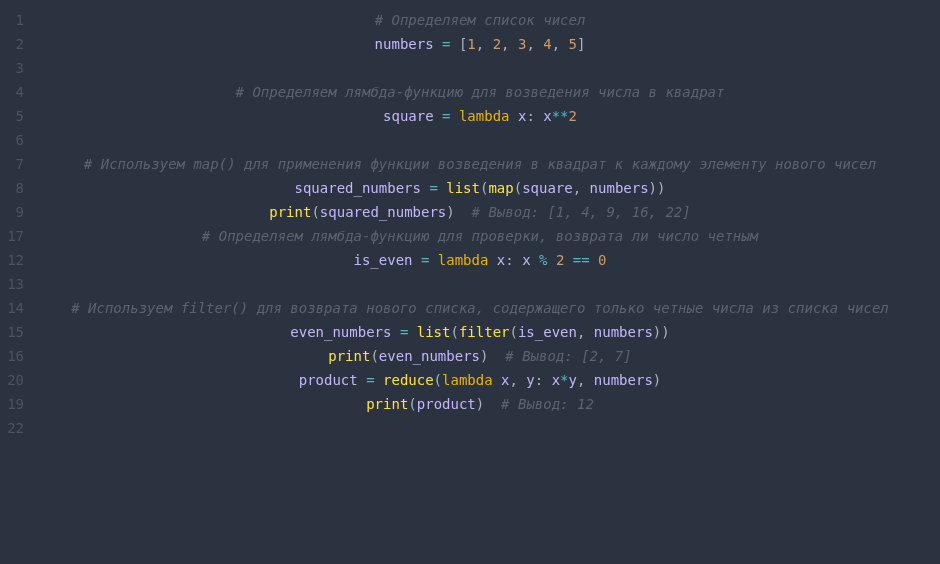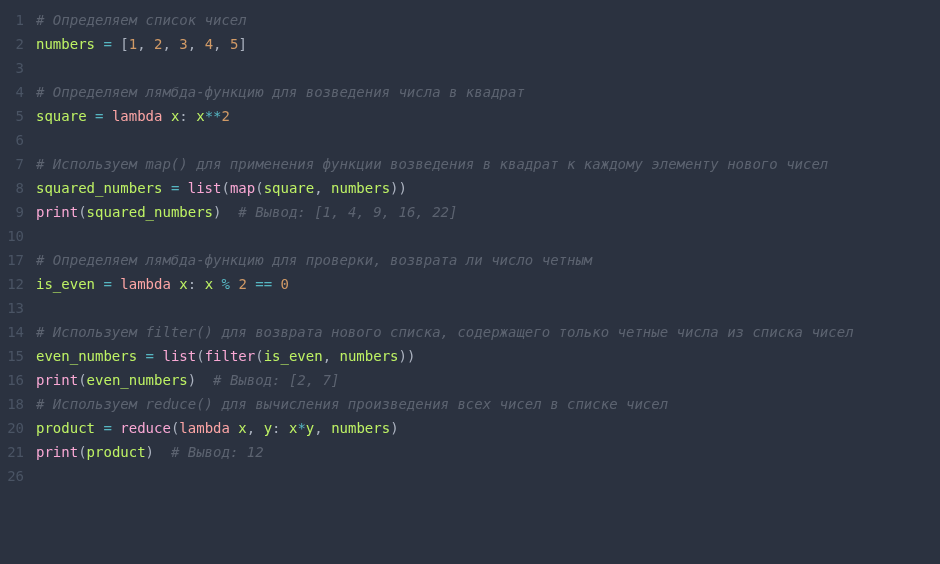--- a/index.html
+++ b/index.html
@@ -28,46 +28,45 @@
     padding-right: 12px;
     user-select: none;
     flex-shrink: 0;
   }
   .content {
     flex: 1;
     color: #abb2bf;
     white-space: pre-wrap;
     word-break: break-word;
     padding-right: 16px;
+    text-align: center;
   }
   .comment { color: #5c6370; font-style: italic; }
-  .ident   { color: #bef264; }
-  .func    { color: #f9a8d4; margin-top: 32px; }
-  .kw      { color: #fca5a5; margin-top: 12px; }
+  .ident   { color: #c4b5fd; }
+  .func    { color: #fde047; margin-top: 32px; }
+  .kw      { color: #eab308; margin-top: 12px; }
   .op      { color: #56b6c2; }
   .num     { color: #d19a66; }
   .punct   { color: #abb2bf; }
 </style>
 </head>
 <body>
 
 <div class="code-container" id="code-root">
     <div class="line"><span class="gutter">1</span><span class="content"><span class="comment"># Определяем список чисел</span></span></div>
     <div class="line"><span class="gutter">2</span><span class="content"><span class="ident">numbers</span><span class="punct"> </span><span class="op">=</span><span class="punct"> [</span><span class="num">1</span><span class="punct">, </span><span class="num">2</span><span class="punct">, </span><span class="num">3</span><span class="punct">, </span><span class="num">4</span><span class="punct">, </span><span class="num">5</span><span class="punct">]</span></span></div>
     <div class="line"><span class="gutter">3</span><span class="content">&nbsp;</span></div>
     <div class="line"><span class="gutter">4</span><span class="content"><span class="comment"># Определяем лямбда-функцию для возведения числа в квадрат</span></span></div>
     <div class="line"><span class="gutter">5</span><span class="content"><span class="ident">square</span><span class="punct"> </span><span class="op">=</span><span class="punct"> </span><span class="kw">lambda</span><span class="punct"> </span><span class="ident">x</span><span class="punct">: </span><span class="ident">x</span><span class="op">**</span><span class="num">2</span></span></div>
     <div class="line"><span class="gutter">6</span><span class="content">&nbsp;</span></div>
     <div class="line"><span class="gutter">7</span><span class="content"><span class="comment"># Используем map() для применения функции возведения в квадрат к каждому элементу нового чисел</span></span></div>
     <div class="line"><span class="gutter">8</span><span class="content"><span class="ident">squared_numbers</span><span class="punct"> </span><span class="op">=</span><span class="punct"> </span><span class="func">list</span><span class="punct">(</span><span class="func">map</span><span class="punct">(</span><span class="ident">square</span><span class="punct">, </span><span class="ident">numbers</span><span class="punct">))</span></span></div>
     <div class="line"><span class="gutter">9</span><span class="content"><span class="func">print</span><span class="punct">(</span><span class="ident">squared_numbers</span><span class="punct">)  </span><span class="comment"># Вывод: [1, 4, 9, 16, 22]</span></span></div>
-    <div class="line"><span class="gutter">10</span><span class="content">&nbsp;</span></div>
     <div class="line"><span class="gutter">17</span><span class="content"><span class="comment"># Определяем лямбда-функцию для проверки, возврата ли число четным</span></span></div>
     <div class="line"><span class="gutter">12</span><span class="content"><span class="ident">is_even</span><span class="punct"> </span><span class="op">=</span><span class="punct"> </span><span class="kw">lambda</span><span class="punct"> </span><span class="ident">x</span><span class="punct">: </span><span class="ident">x</span><span class="punct"> </span><span class="op">%</span><span class="punct"> </span><span class="num">2</span><span class="punct"> </span><span class="op">==</span><span class="punct"> </span><span class="num">0</span></span></div>
     <div class="line"><span class="gutter">13</span><span class="content">&nbsp;</span></div>
     <div class="line"><span class="gutter">14</span><span class="content"><span class="comment"># Используем filter() для возврата нового списка, содержащего только четные числа из списка чисел</span></span></div>
     <div class="line"><span class="gutter">15</span><span class="content"><span class="ident">even_numbers</span><span class="punct"> </span><span class="op">=</span><span class="punct"> </span><span class="func">list</span><span class="punct">(</span><span class="func">filter</span><span class="punct">(</span><span class="ident">is_even</span><span class="punct">, </span><span class="ident">numbers</span><span class="punct">))</span></span></div>
     <div class="line"><span class="gutter">16</span><span class="content"><span class="func">print</span><span class="punct">(</span><span class="ident">even_numbers</span><span class="punct">)  </span><span class="comment"># Вывод: [2, 7]</span></span></div>
-    <div class="line"><span class="gutter">18</span><span class="content"><span class="comment"># Используем reduce() для вычисления произведения всех чисел в списке чисел</span></span></div>
     <div class="line"><span class="gutter">20</span><span class="content"><span class="ident">product</span><span class="punct"> </span><span class="op">=</span><span class="punct"> </span><span class="func">reduce</span><span class="punct">(</span><span class="kw">lambda</span><span class="punct"> </span><span class="ident">x</span><span class="punct">, </span><span class="ident">y</span><span class="punct">: </span><span class="ident">x</span><span class="op">*</span><span class="ident">y</span><span class="punct">, </span><span class="ident">numbers</span><span class="punct">)</span></span></div>
-    <div class="line"><span class="gutter">21</span><span class="content"><span class="func">print</span><span class="punct">(</span><span class="ident">product</span><span class="punct">)  </span><span class="comment"># Вывод: 12</span></span></div>
-    <div class="line"><span class="gutter">26</span><span class="content">&nbsp;</span></div>
+    <div class="line"><span class="gutter">19</span><span class="content"><span class="func">print</span><span class="punct">(</span><span class="ident">product</span><span class="punct">)  </span><span class="comment"># Вывод: 12</span></span></div>
+    <div class="line"><span class="gutter">22</span><span class="content">&nbsp;</span></div>
   </div>
 
 </body></html>

